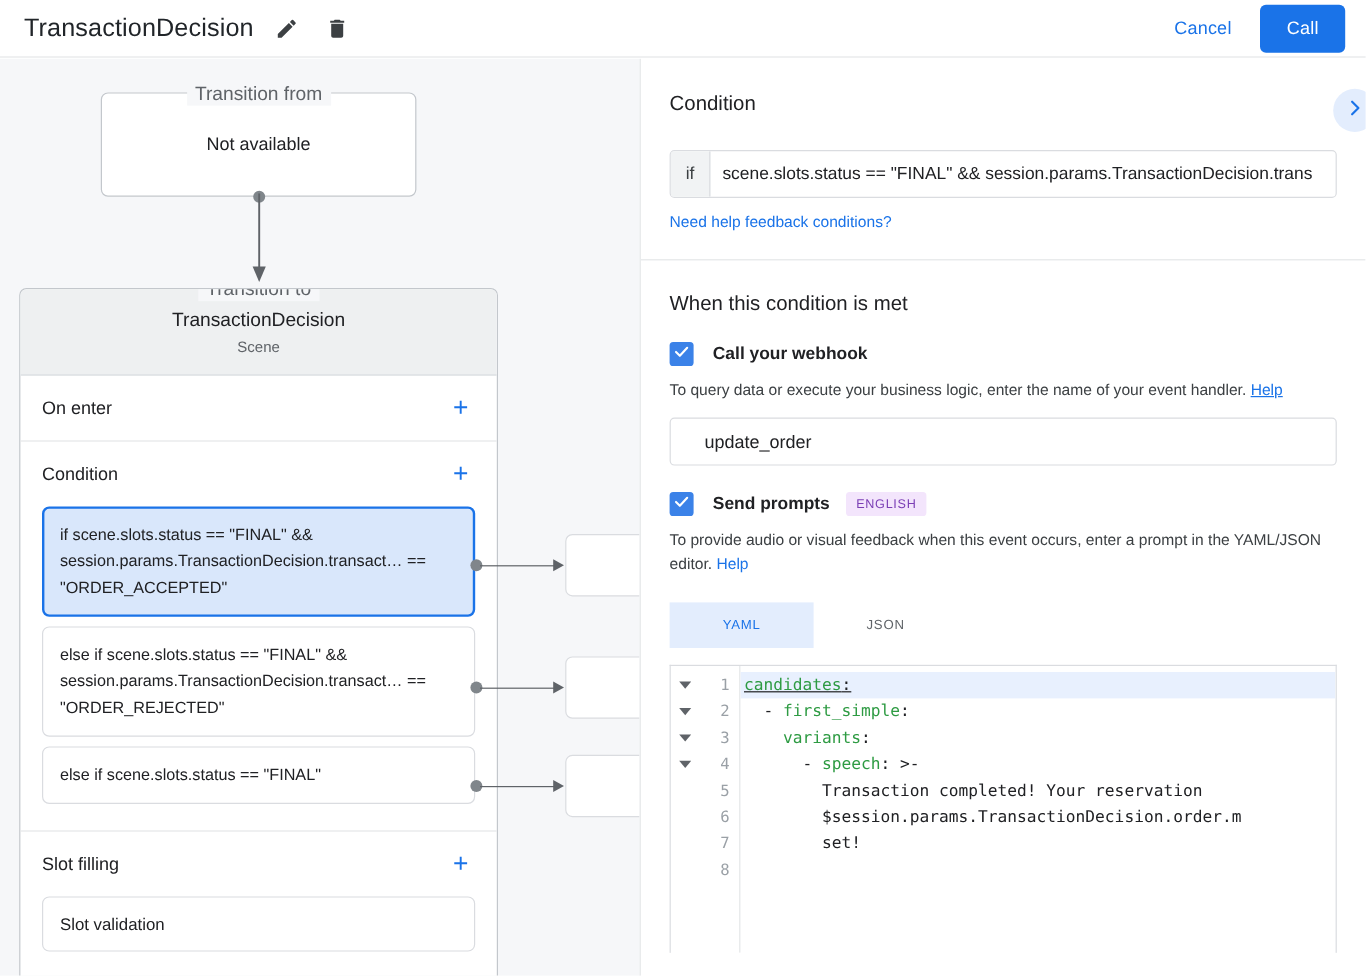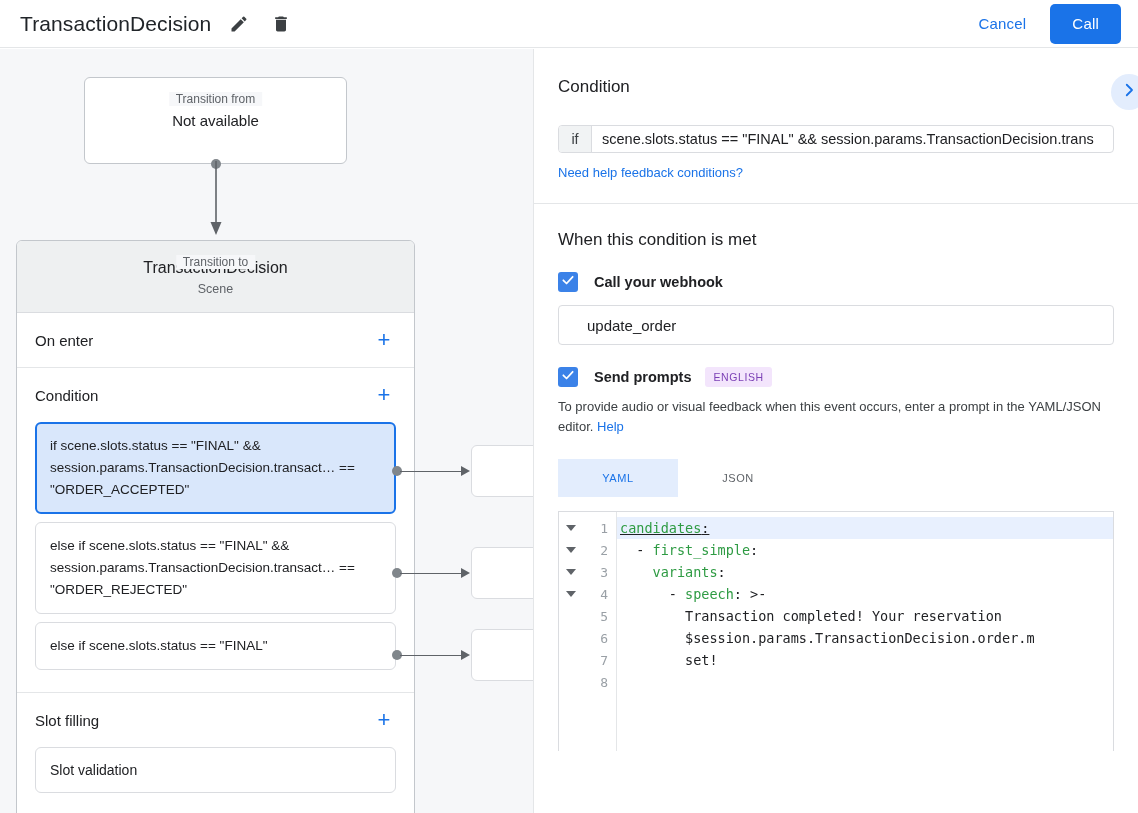--- a/index.html
+++ b/index.html
@@ -51,21 +51,21 @@
 
   .fieldset-card {
     position: absolute;
     border: 1px solid #c3c7cc;
     border-radius: 6px;
     background: #ffffff;
   }
   .fieldset-legend {
     position: absolute; top: -8px; left: 50%; transform: translateX(-50%);
     background: #f6f7f9; padding: 0 7px;
-    font-size: 12px; color: #5f6368; white-space: nowrap; margin-top: 22px;
+    font-size: 16px; color: #5f6368; white-space: nowrap;
   }
 
   
   #transition-from {
     left: 84px; top: 28px; width: 263px; height: 87px;
   }
   #transition-from .body {
     height: 100%; display: flex; align-items: center; justify-content: center;
     font-size: 15px; color: #202124;
   }
@@ -142,21 +142,21 @@
     display: flex; align-items: center; justify-content: center; cursor: pointer;
   }
 
   .rp-section { padding: 0 24px; }
   #cond-section { padding-top: 28px; padding-bottom: 22px; border-bottom: 1px solid #e4e6e8; }
   .rp-heading { font-size: 17px; color: #202124; }
 
   #cond-input-row {
     display: flex; margin-top: 28px;
     border: 1px solid #dadce0; border-radius: 4px; overflow: hidden;
-    height: 28px; background: #ffffff;
+    height: 40px; background: #ffffff;
   }
   #cond-if-label {
     width: 33px; flex: 0 0 33px; background: #f1f3f4;
     border-right: 1px solid #dadce0;
     display: flex; align-items: center; justify-content: center;
     font-size: 14.5px; color: #3c4043;
   }
   #cond-input {
     flex: 1; border: none; outline: none; padding: 0 10px;
     font-size: 14.5px; color: #202124; font-family: inherit;
@@ -360,20 +360,24 @@
     <div class="check-row">
       <span class="checkbox">
         <span>
           <svg width="14" height="14" viewBox="0 0 24 24" fill="none" stroke="#ffffff" stroke-width="3" stroke-linecap="round" stroke-linejoin="round">
             <polyline points="4 12.5 9.5 18 20 6.5"></polyline>
           </svg>
         </span>
       </span>
       <span class="check-label">Call your webhook</span>
     </div>
+    <div class="help-text">
+      <span>To query data or execute your business logic, enter the name of your event handler.</span>
+      <a>Help</a>
+    </div>
     <input id="webhook-input" type="text" value="update_order" style="">
 
     
     <div class="check-row">
       <span class="checkbox">
         <span>
           <svg width="14" height="14" viewBox="0 0 24 24" fill="none" stroke="#ffffff" stroke-width="3" stroke-linecap="round" stroke-linejoin="round">
             <polyline points="4 12.5 9.5 18 20 6.5"></polyline>
           </svg>
         </span>

